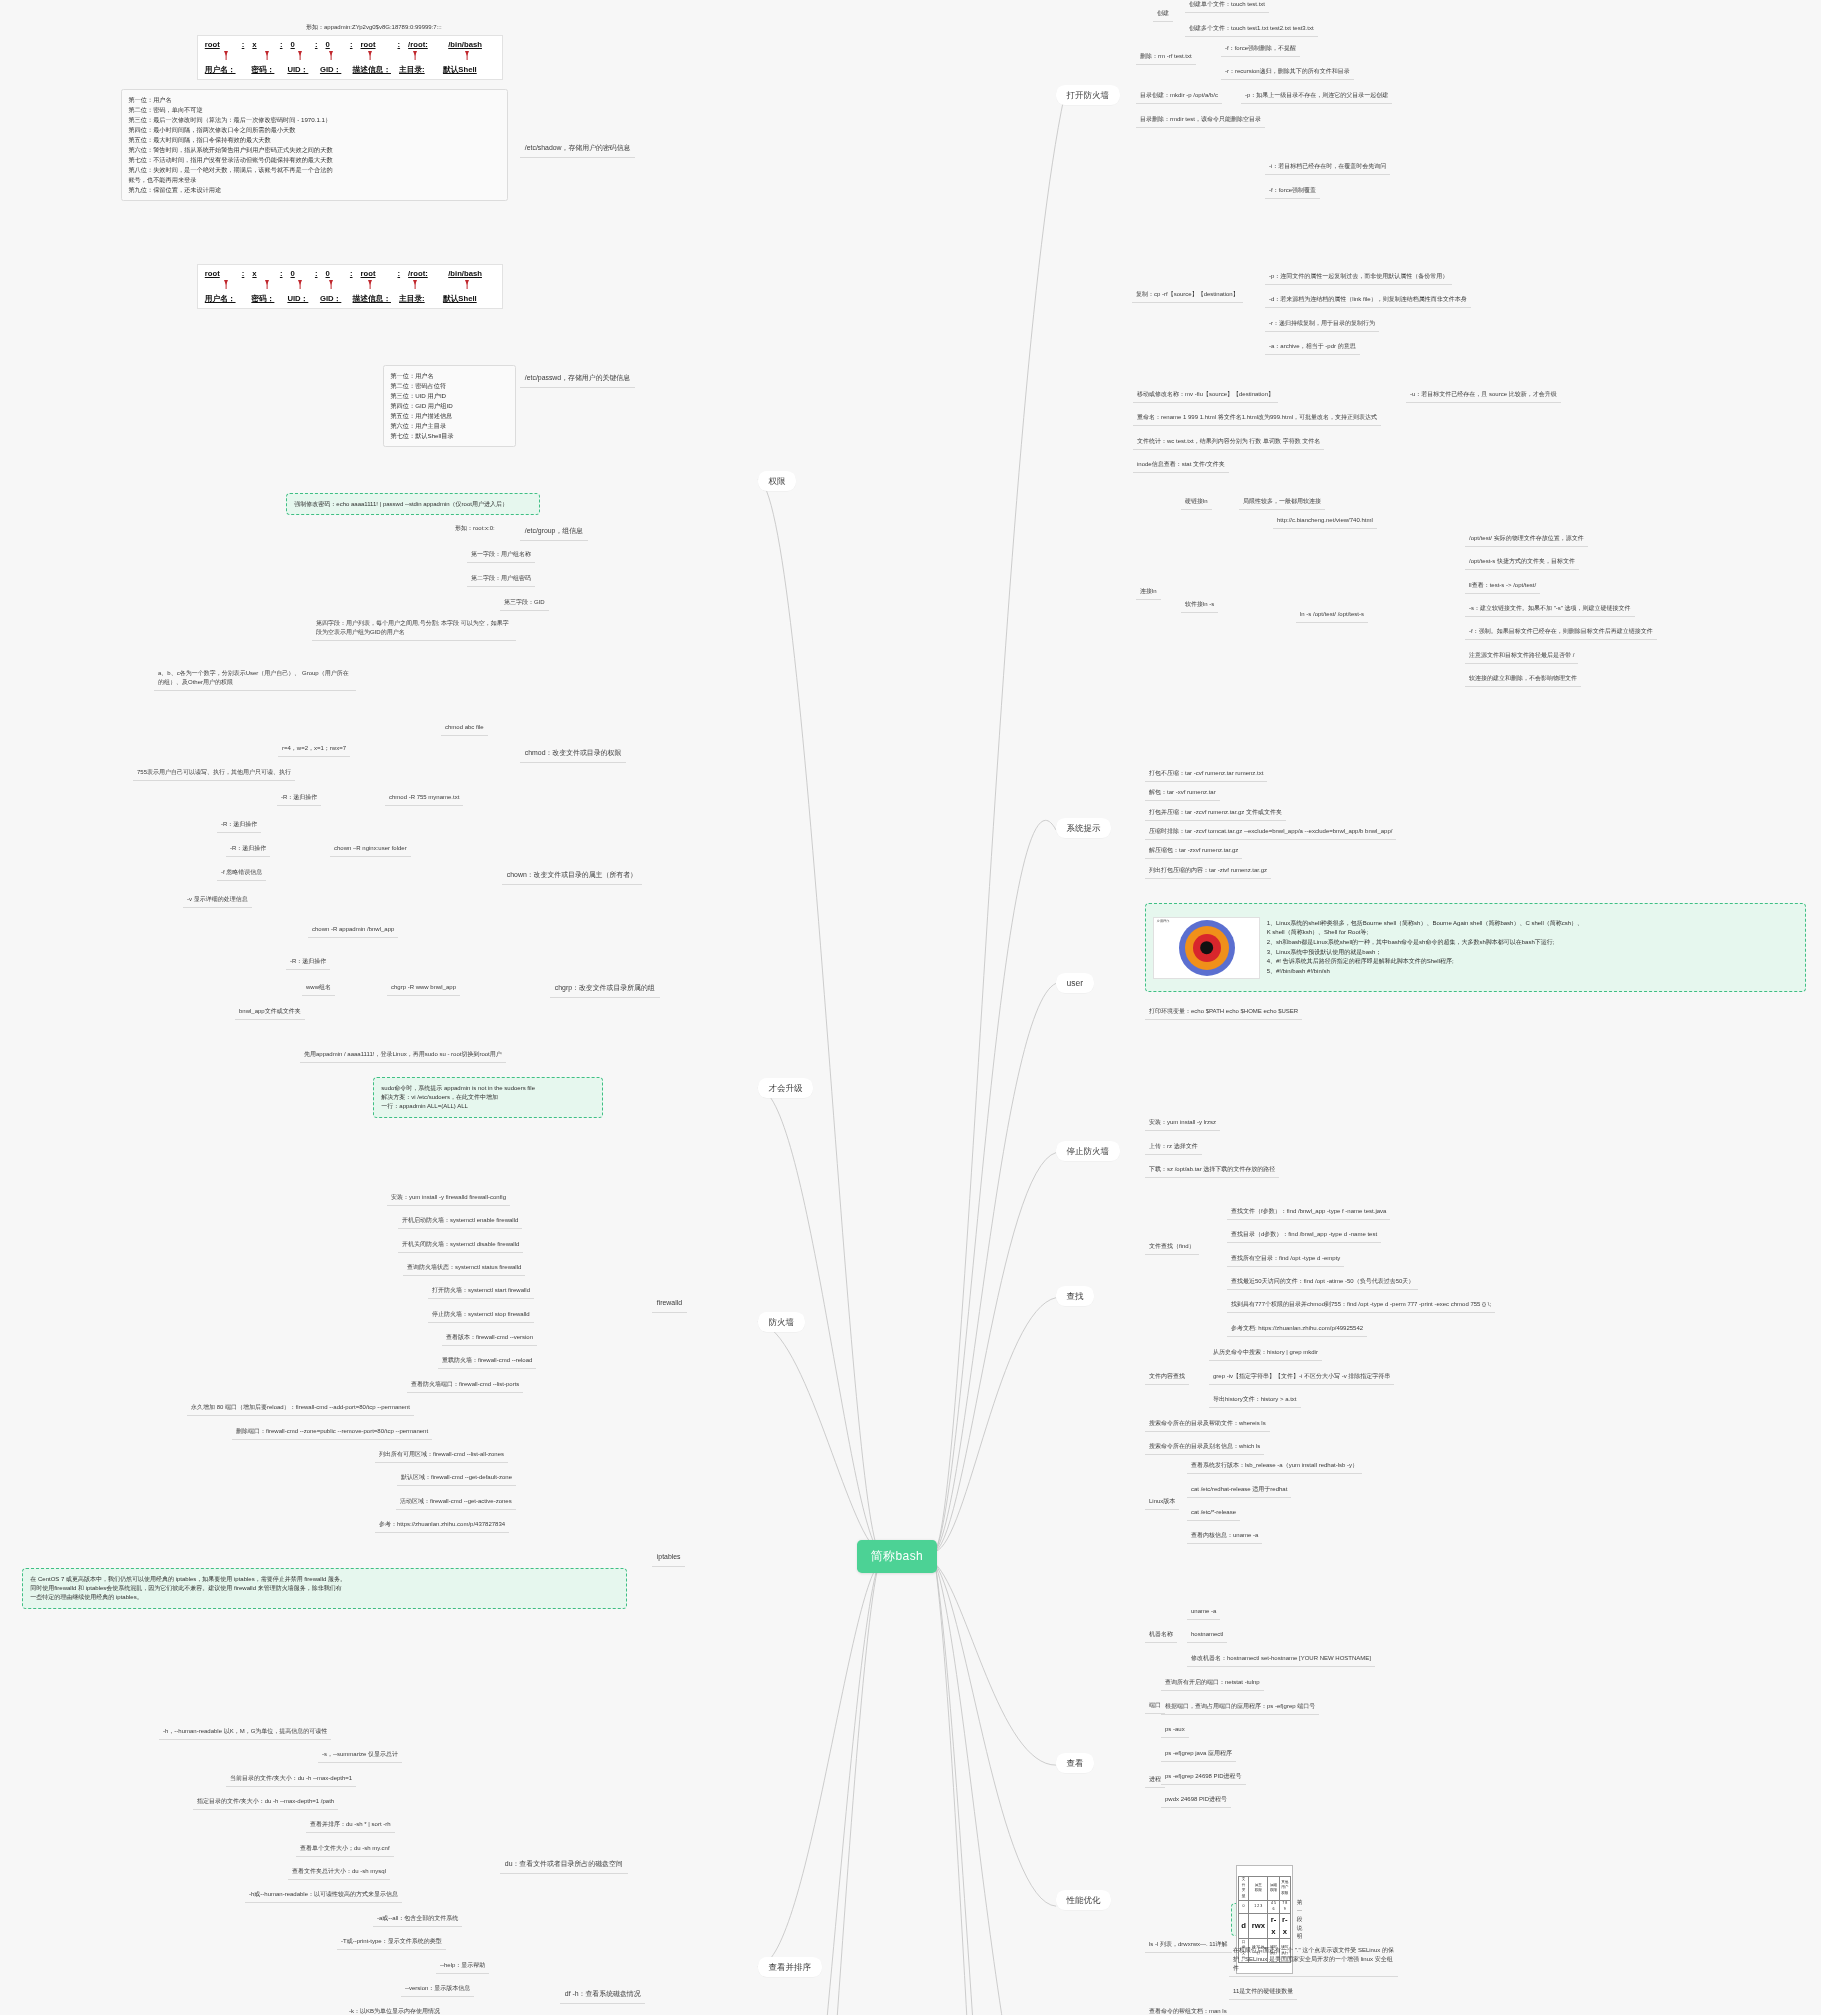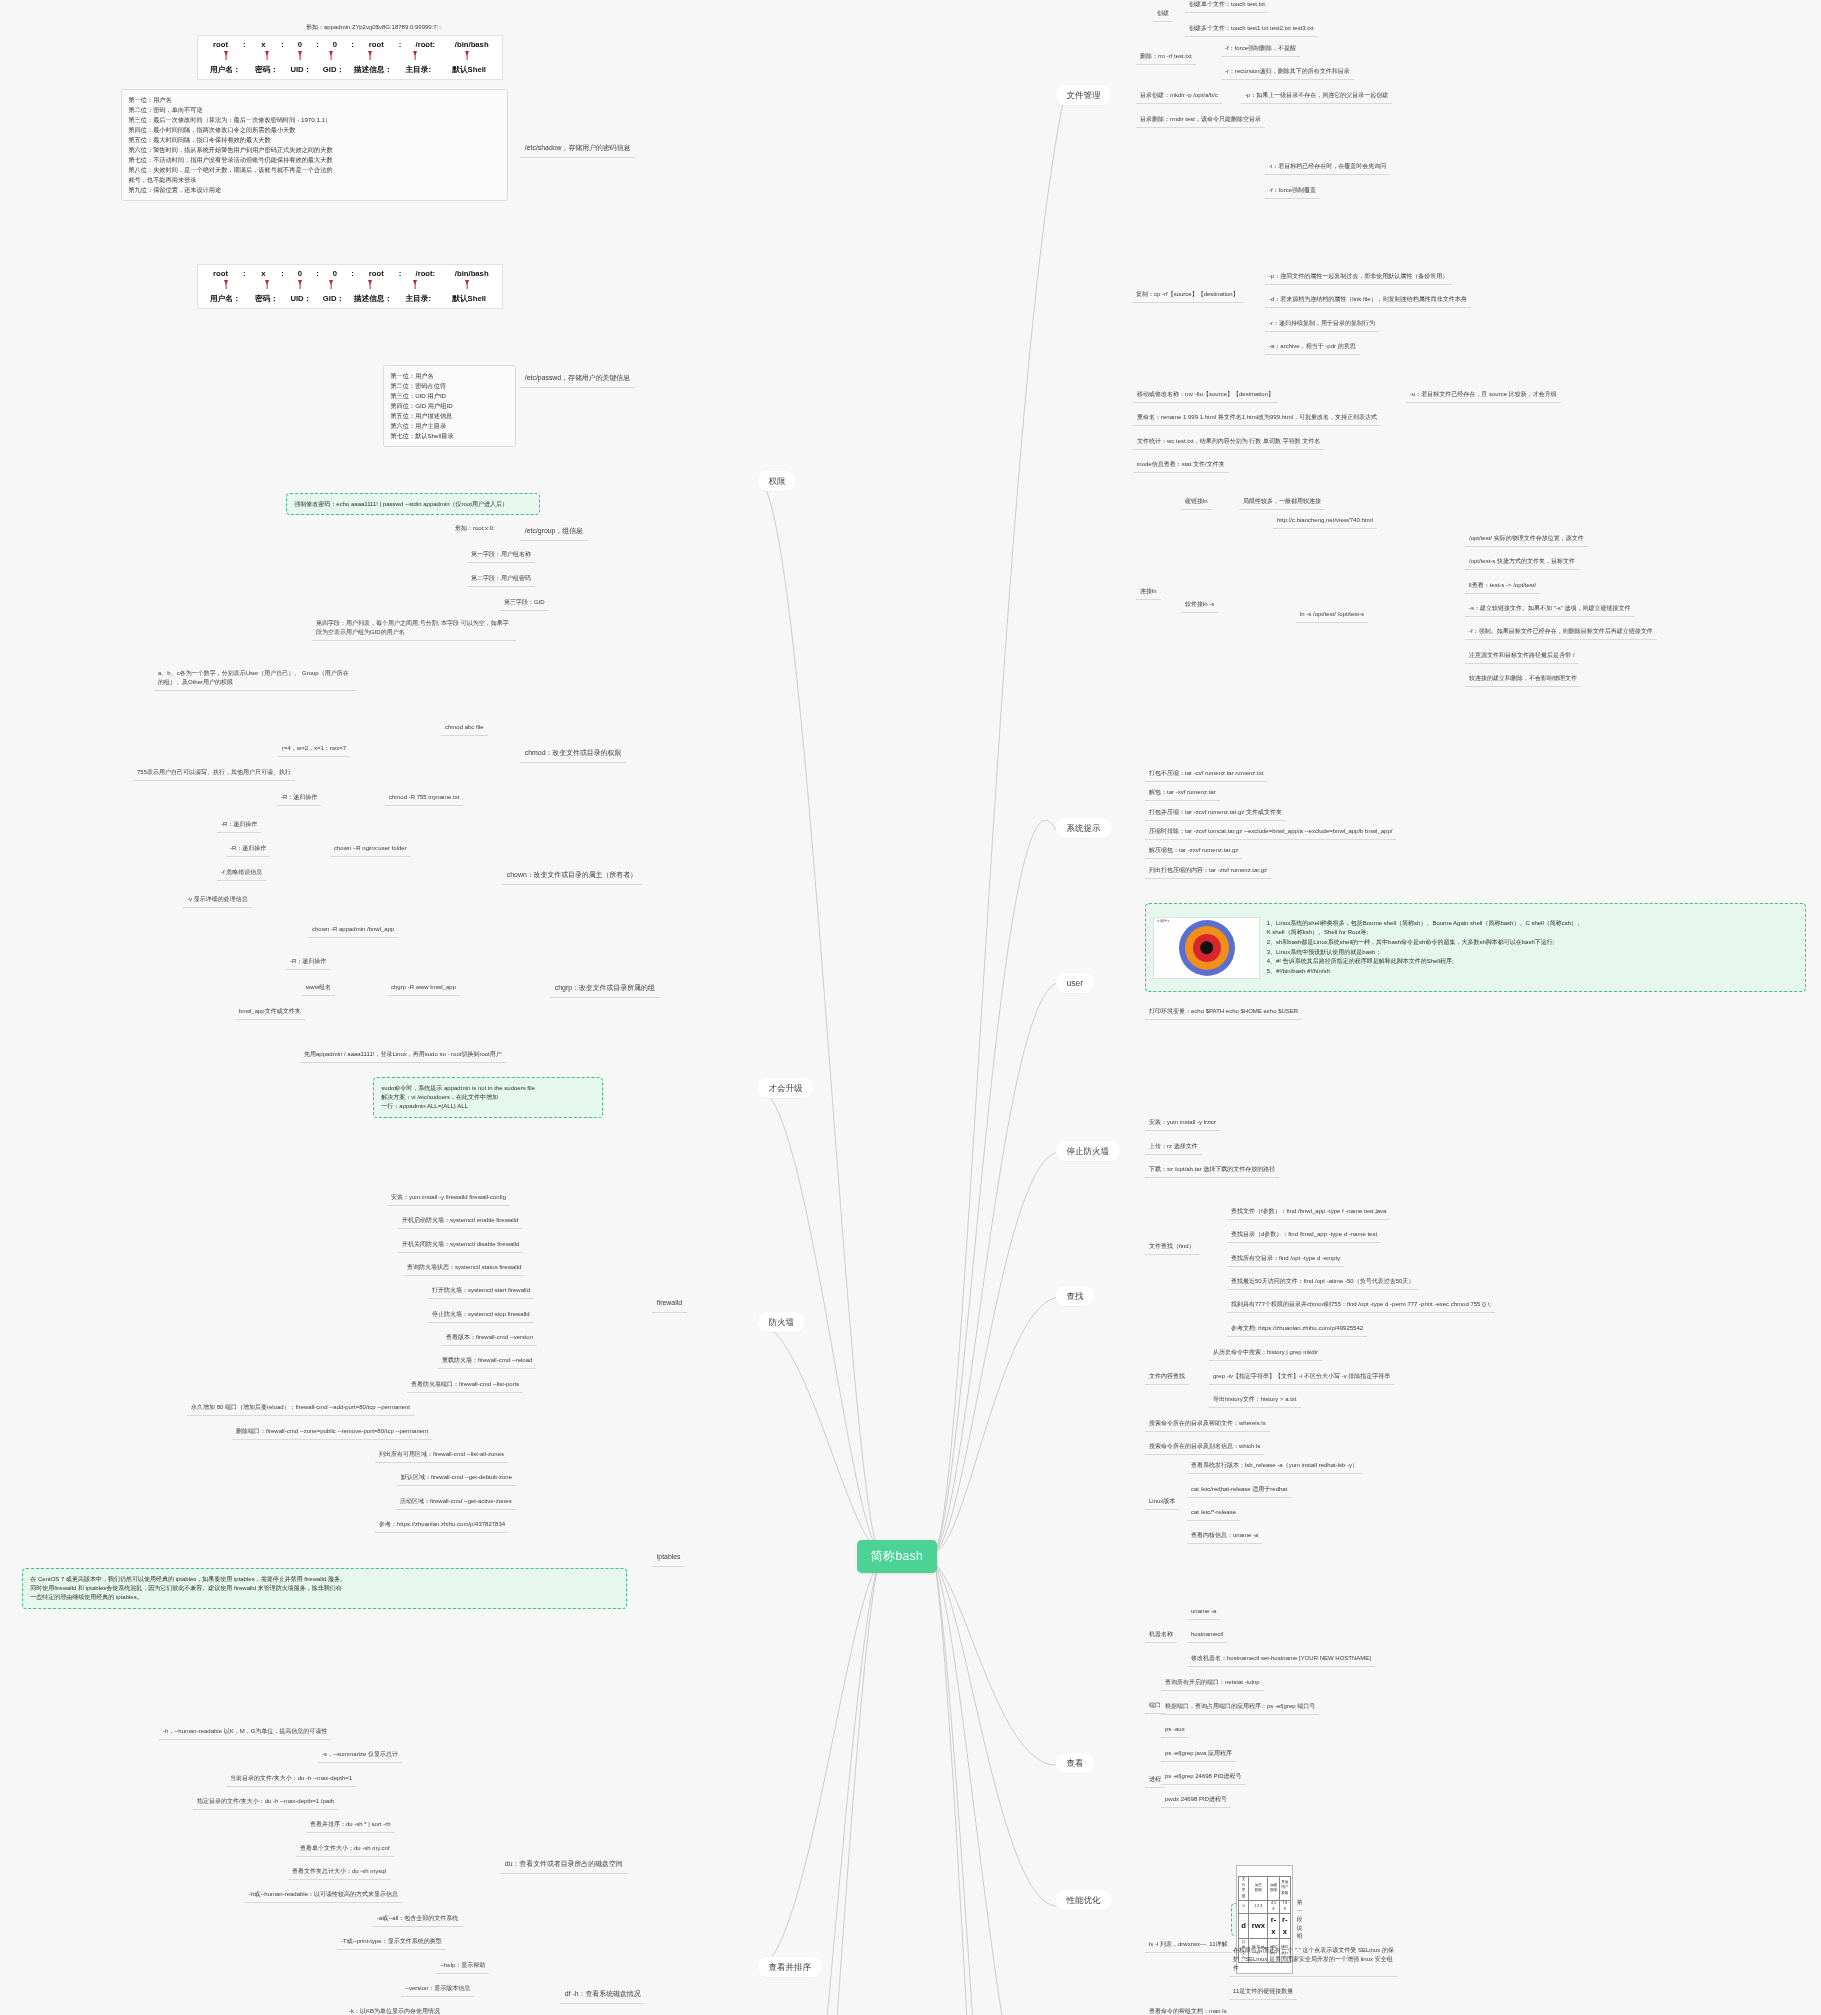--- a/index.html
+++ b/index.html
@@ -76,21 +76,21 @@
   .plain{font-size:6px;color:#3a3a3a;white-space:pre-line;line-height:1.55;}
   
   .passwdfig{
     background:#fff;border:0.4px solid #e2e2e2;
     padding:3.2px 4px;font-family:"Liberation Sans",sans-serif;
   }
   .passwdfig .row1,.passwdfig .row3{
     display:flex;gap:0;font-weight:bold;font-size:7.7px;color:#111;
   }
   .passwdfig .row1 span,.passwdfig .row3 span{
-    display:inline-block;text-align:center;padding:0 2.8px;
+    display:inline-block;text-align:left;padding:0 2.8px;text-decoration:underline;
   }
   .passwdfig .arrows{display:flex;}
   .passwdfig .arrows i{
     display:inline-block;width:100%;height:13.7px;position:relative;
   }
   .passwdfig .arrows i:after{
     content:"";position:absolute;left:50%;top:0;transform:translateX(-50%);
     border-left:2px solid transparent;border-right:2px solid transparent;
     border-top:5.6px solid #c0272d;
   }
@@ -306,21 +306,21 @@
 
 <div class="node sub" style="left:560px;top:1987px;">df -h：查看系统磁盘情况</div>
 <div class="node leaf" style="left:245px;top:1888px;">-h或--human-readable：以可读性较高的方式来显示信息</div>
 <div class="node leaf" style="left:373px;top:1912px;">-a或--all：包含全部的文件系统</div>
 <div class="node leaf" style="left:337px;top:1935px;">-T或--print-type：显示文件系统的类型</div>
 <div class="node leaf" style="left:436px;top:1959px;">--help：显示帮助</div>
 <div class="node leaf" style="left:401px;top:1982px;">--version：显示版本信息</div>
 
 <div class="node leaf" style="left:345px;top:2005px;">-k：以KB为单位显示内存使用情况</div>
 
-<div class="node branch" style="left:1056px;top:85px;">文件管理</div>
+<div class="node branch" style="left:1056px;top:85px;">打开防火墙</div>
 <div class="node leaf" style="left:1153px;top:7.3px;">创建</div>
 <div class="node leaf" style="left:1185px;top:-1.6px;">创建单个文件：touch test.txt</div>
 <div class="node leaf" style="left:1185px;top:22px;">创建多个文件：touch test1.txt test2.txt test3.txt</div>
 <div class="node leaf" style="left:1136px;top:50px;">删除：rm -rf test.txt</div>
 <div class="node leaf" style="left:1221px;top:42px;">-f：force强制删除，不提醒</div>
 <div class="node leaf" style="left:1221px;top:65px;">-r：recursion递归，删除其下的所有文件和目录</div>
 <div class="node leaf" style="left:1136px;top:89px;">目录创建：mkdir -p /opt/a/b/c</div>
 <div class="node leaf" style="left:1241px;top:89px;">-p：如果上一级目录不存在，则连它的父目录一起创建</div>
 <div class="node leaf" style="left:1136px;top:113px;">目录删除：rmdir test，该命令只能删除空目录</div>
 <div class="node leaf" style="left:1132px;top:288px;">复制：cp -rf【source】【destination】</div>

